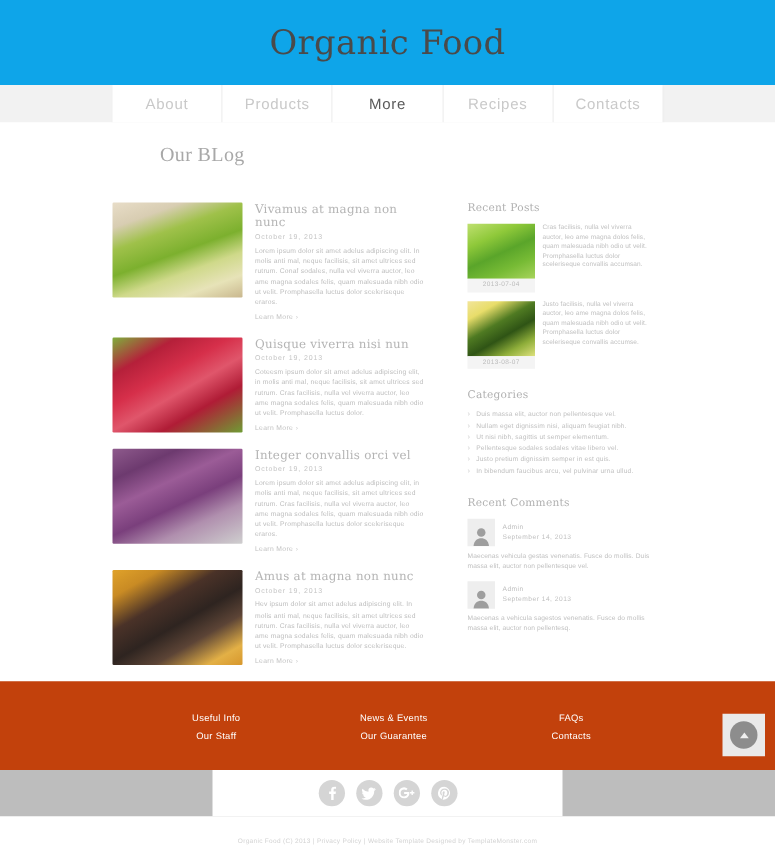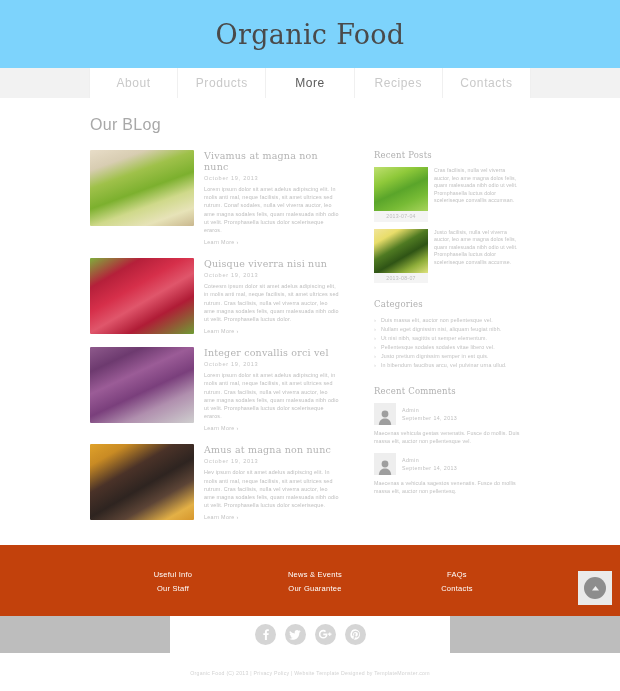--- a/index.html
+++ b/index.html
@@ -7,21 +7,21 @@
     width: 620px; height: 691px;
     background: #ffffff;
     font-family: "Liberation Sans", sans-serif;
     overflow: hidden;
   }
   .page { position: relative; width: 620px; height: 691px; background: #fff; }
 
   
   .header {
     height: 68px;
-    background: #7dd3fc;
+    background: #0ea5e9;
     display: flex; align-items: center; justify-content: center;
   }
   .site-title {
     font-family: "DejaVu Serif", serif;
     font-size: 27px;
     color: #4a4a4a;
     font-weight: 400;
     letter-spacing: 0.3px;
   }
 
@@ -51,29 +51,30 @@
   .nav-item.active { color: #5a5a5a; }
 
   
   .main {
     position: relative;
     padding: 0 90px;
     background: #fff;
     height: 447px;
   }
   .page-title {
-    font-family: Liberation Sans, sans-serif;
+    font-family: Liberation Serif, serif;
     font-size: 16px;
     color: #a8a8a8;
     font-weight: 400;
     padding-top: 18px;
     padding-bottom: 16px;
     letter-spacing: 0.3px;
-  }
-  .columns { display: flex; gap: 34px; }
+    margin-left: 38px;
+  }
+  .columns { display: flex; gap: 34px; margin-top: 12px; }
   .col-left { width: 250px; }
   .col-right { width: 146px; }
 
   
   .post { display: flex; gap: 10px; margin-bottom: 13px; }
   .post-thumb {
     width: 104px; height: 76px;
     flex: 0 0 104px;
     border-radius: 1px;
     background-size: cover;

